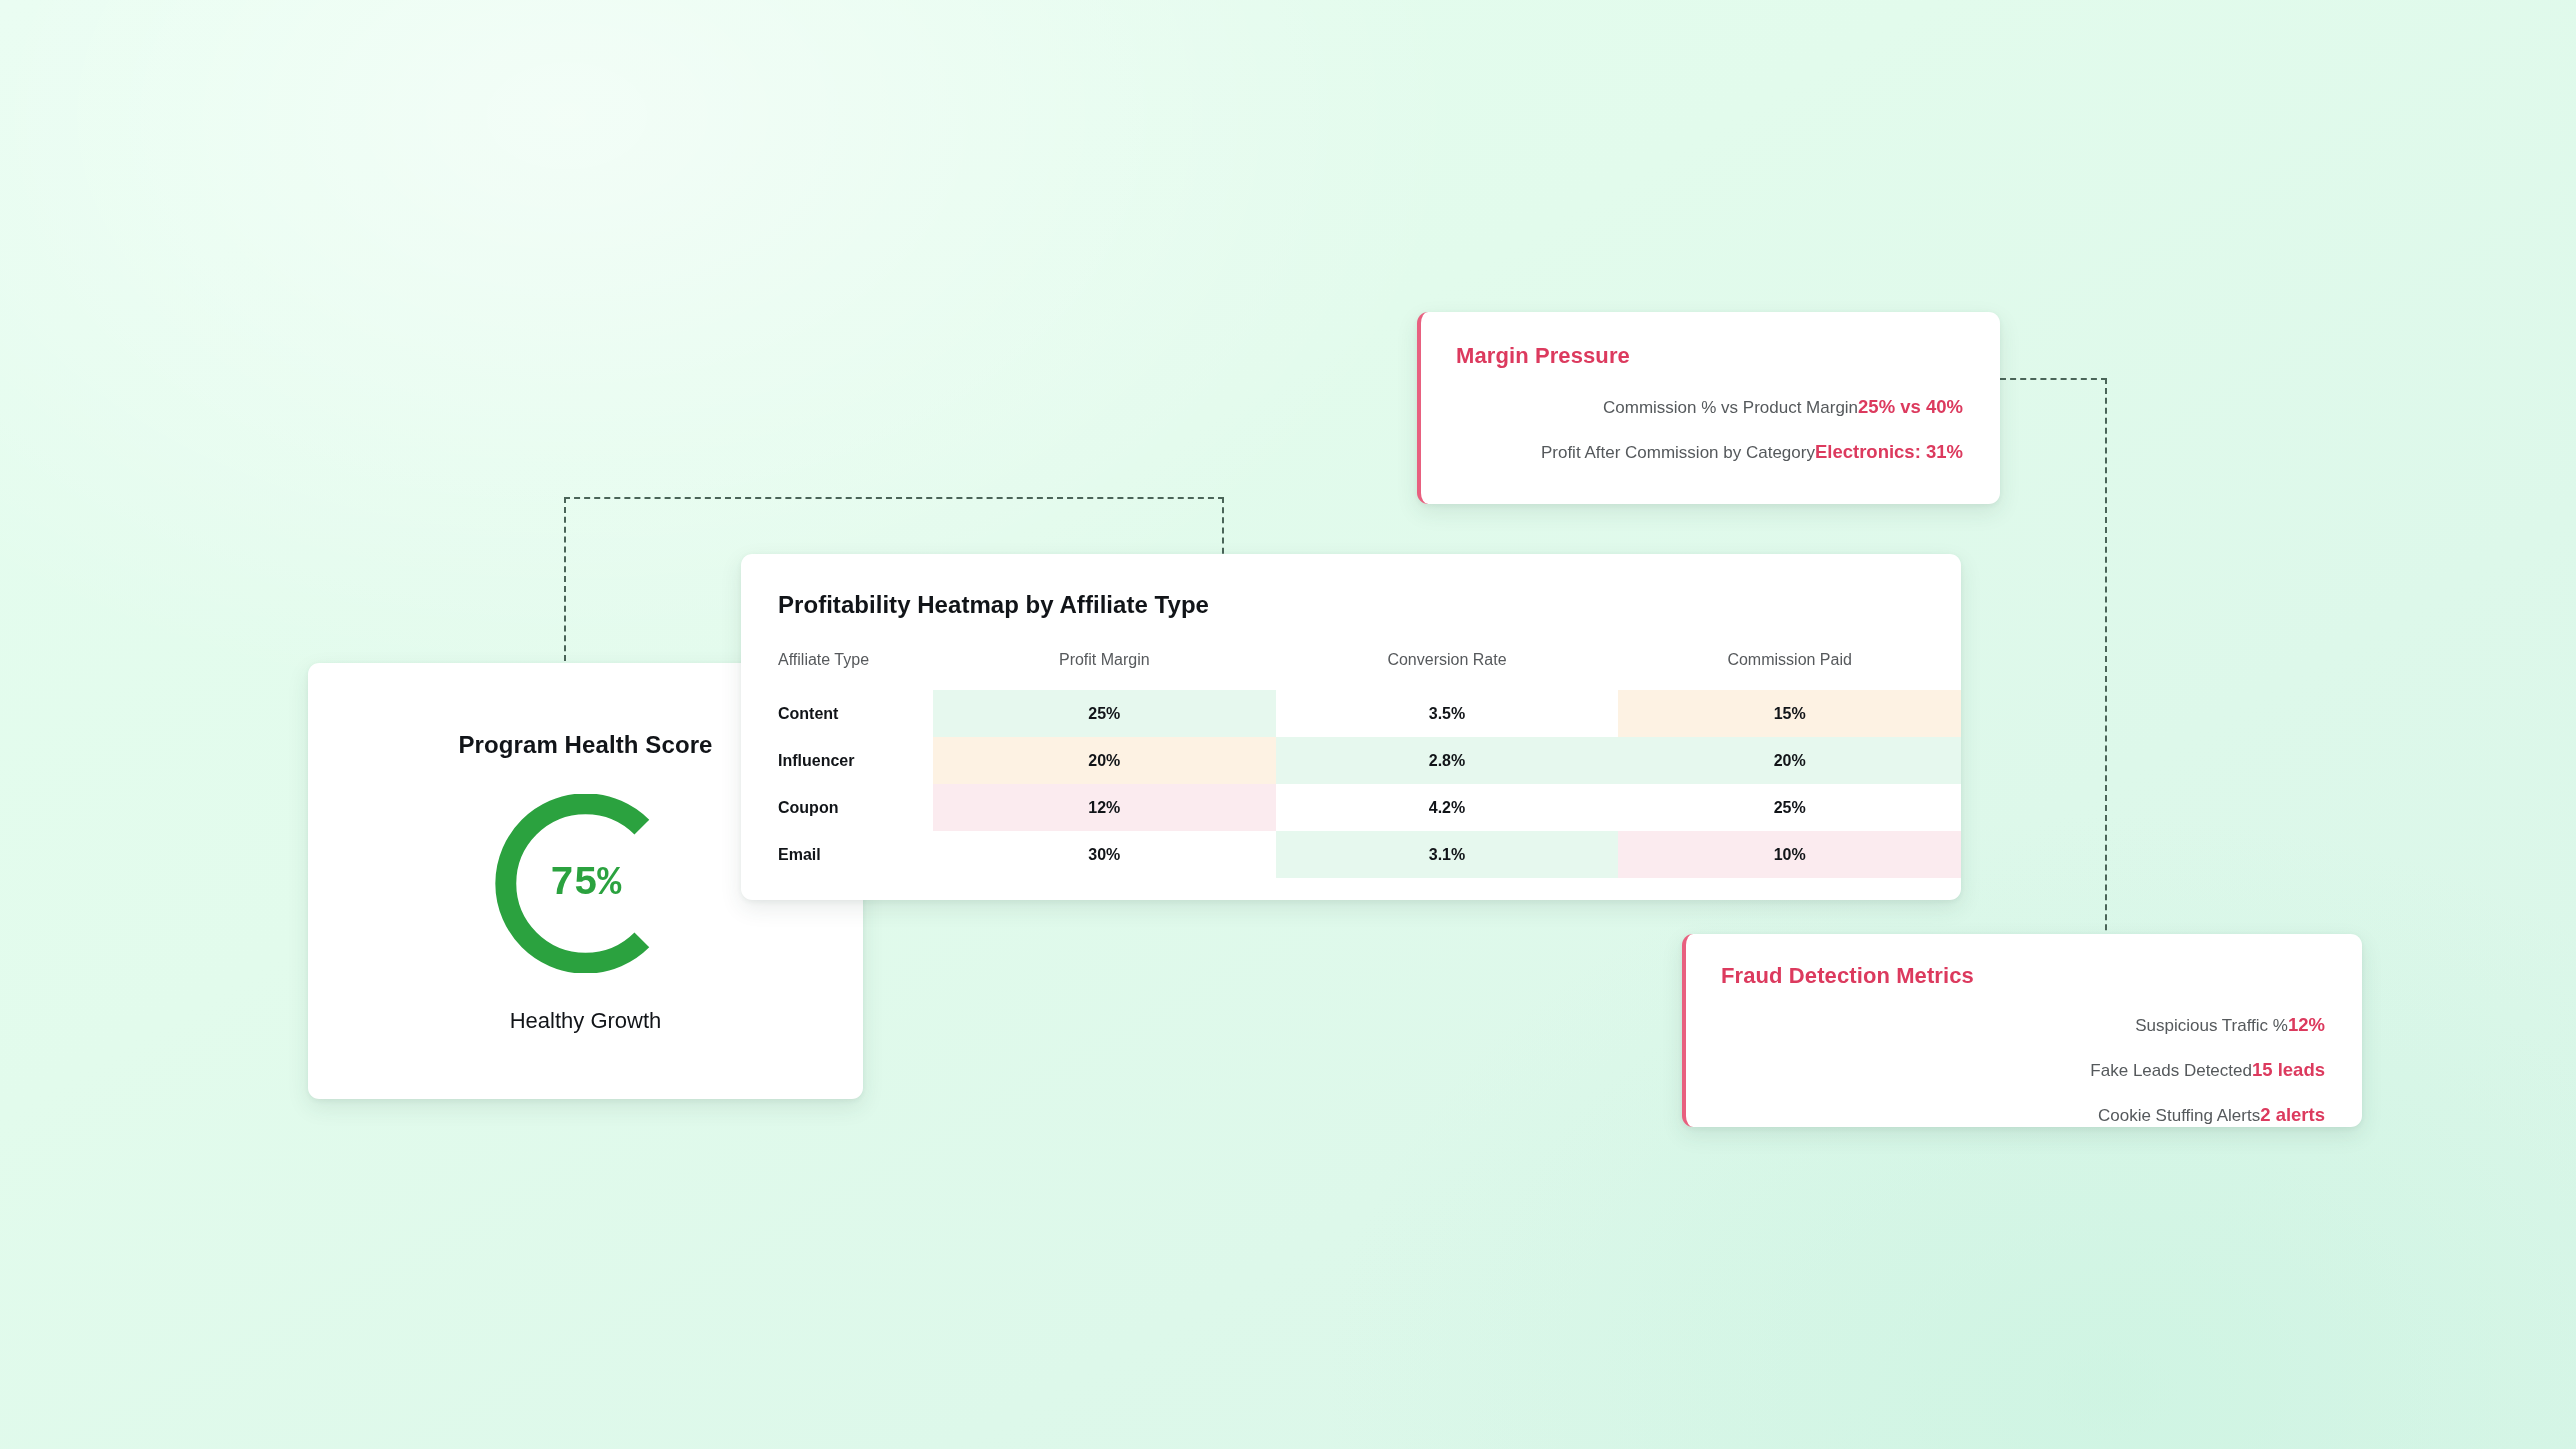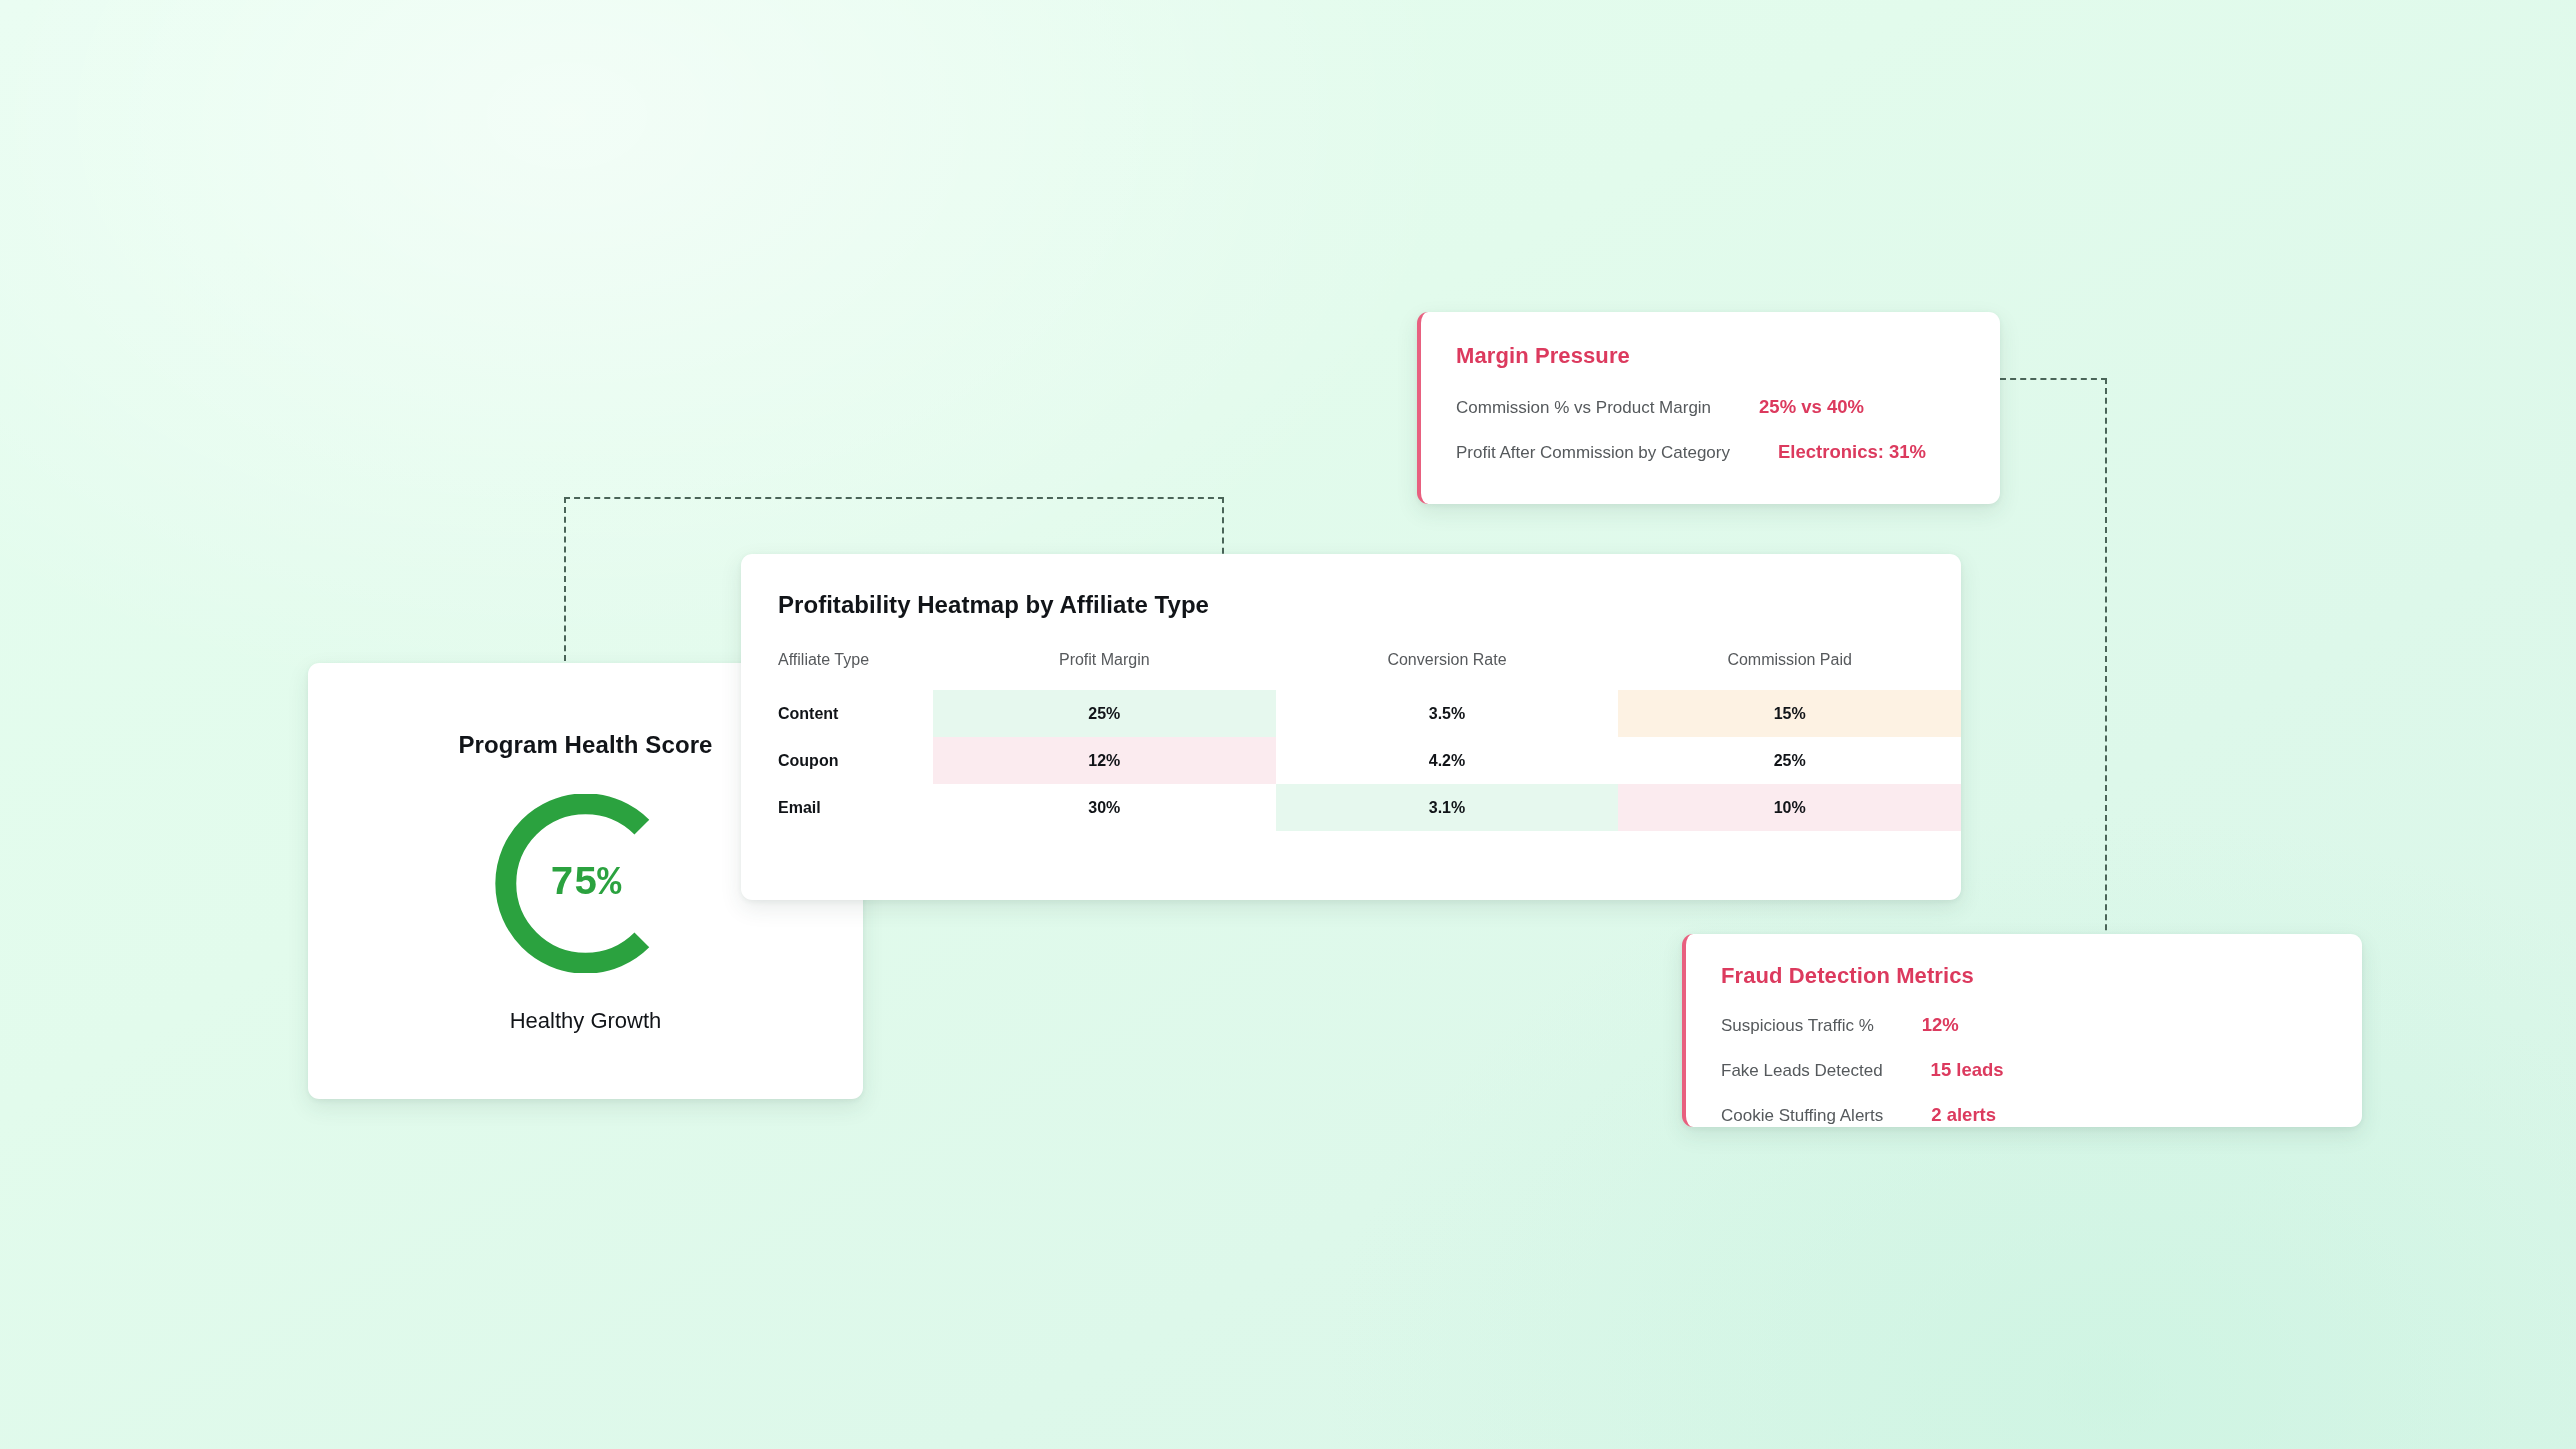--- a/index.html
+++ b/index.html
@@ -56,22 +56,21 @@
     color: #dc3a5e;
     font-size: 22px;
     font-weight: bold;
     margin: 0;
     padding: 0;
     letter-spacing: 0.1px;
   }
   .metric-row {
     display: flex;
     align-items: baseline;
-    justify-content: flex-start;
-    gap: 48px;
+    justify-content: flex-end;
   }
   .metric-label {
     color: #55595c;
     font-size: 17px;
     font-weight: normal;
     white-space: nowrap;
   }
   .metric-value {
     color: #dc3a5e;
     font-size: 18.5px;
@@ -280,20 +279,26 @@
         </tr>
       </thead>
       <tbody id="heatmap-body">
           <tr>
             <td class="col-name">Content</td>
             <td class="cell-good">25%</td>
             <td class="cell-none">3.5%</td>
             <td class="cell-warn">15%</td>
           </tr>
           <tr>
+            <td class="col-name">Influencer</td>
+            <td class="cell-warn">20%</td>
+            <td class="cell-good">2.8%</td>
+            <td class="cell-good">20%</td>
+          </tr>
+          <tr>
             <td class="col-name">Coupon</td>
             <td class="cell-bad">12%</td>
             <td class="cell-none">4.2%</td>
             <td class="cell-none">25%</td>
           </tr>
           <tr>
             <td class="col-name">Email</td>
             <td class="cell-none">30%</td>
             <td class="cell-good">3.1%</td>
             <td class="cell-bad">10%</td>

